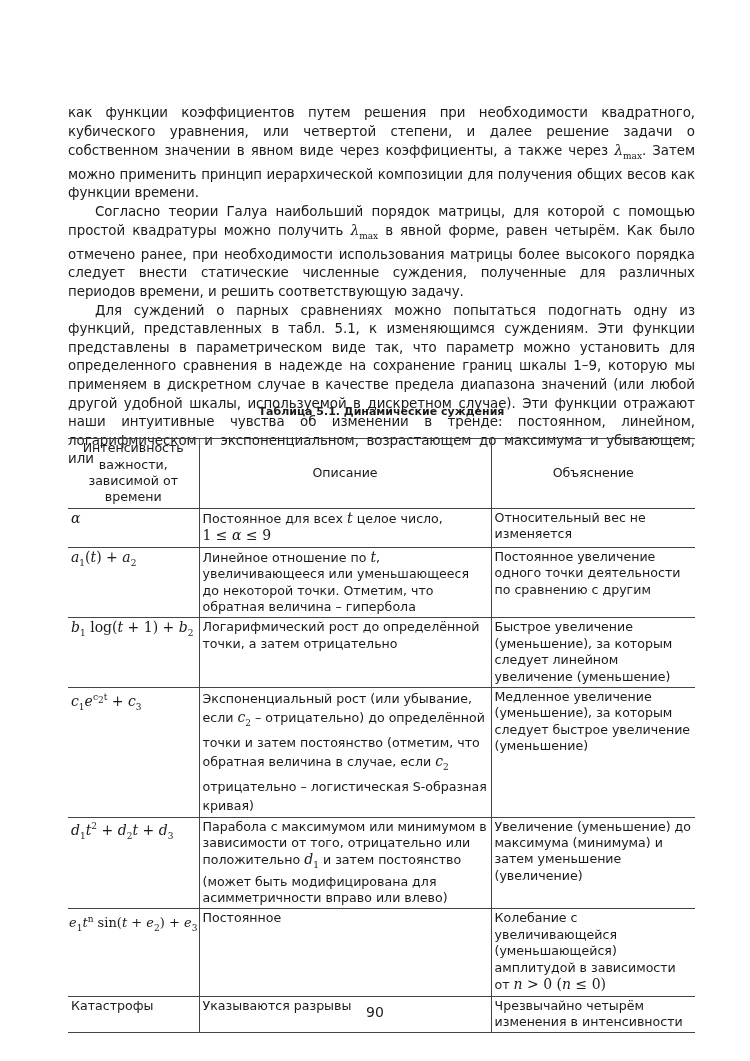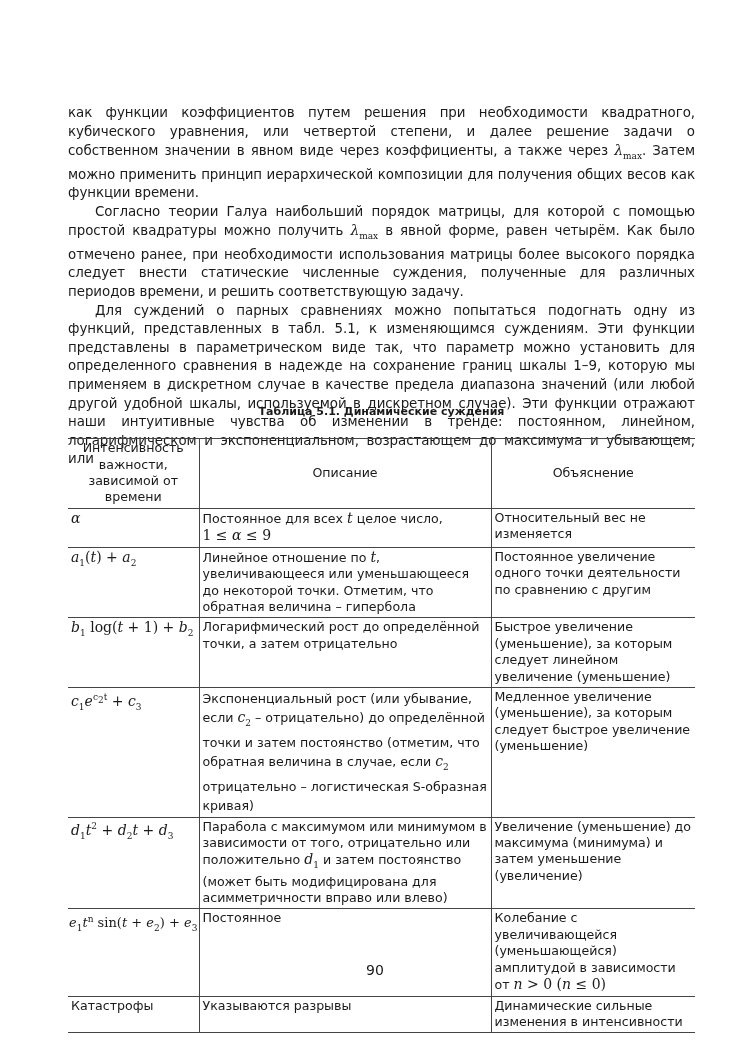--- a/index.html
+++ b/index.html
@@ -30,21 +30,21 @@
     border-top: 1px solid #444; border-bottom: 1px solid #444;
     vertical-align: top; padding: 1px 3px 2px 3px; font-weight: normal;
     text-align: left;
   }
   table.t td + td, table.t th + th { border-left: 1px solid #444; }
   table.t th { text-align: center; vertical-align: middle; height: 66px; }
   table.t col.c1 { width: 131px; }
   table.t col.c2 { width: 292px; }
   table.t col.c3 { width: 204px; }
   .pagenum {
-    position: absolute; left: 0; width: 750px; top: 962px;
+    position: absolute; left: 0; width: 750px; top: 1004px;
     text-align: center; font-size: 14px;
   }
 </style>
 </head>
 <body>
 
 <div class="page">
   <p class="para">как функции коэффициентов путем решения при необходимости квадратного, кубического уравнения, или четвертой степени, и далее решение задачи о собственном значении в явном виде через коэффициенты, а также через <span class="math">λ<sub>max</sub></span>. Затем можно применить принцип иерархической композиции для получения общих весов как функции времени.</p>
   <p class="para indent">Согласно теории Галуа наибольший порядок матрицы, для которой с помощью простой квадратуры можно получить <span class="math">λ<sub>max</sub></span> в явной форме, равен четырём. Как было отмечено ранее, при необходимости использования матрицы более высокого порядка следует внести статические численные суждения, полученные для различных периодов времени, и решить соответствующую задачу.</p>
   <p class="para indent">Для суждений о парных сравнениях можно попытаться подогнать одну из функций, представленных в табл. 5.1, к изменяющимся суждениям. Эти функции представлены в параметрическом виде так, что параметр можно установить для определенного сравнения в надежде на сохранение границ шкалы 1–9, которую мы применяем в дискретном случае в качестве предела диапазона значений (или любой другой удобной шкалы, используемой в дискретном случае). Эти функции отражают наши интуитивные чувства об изменении в тренде: постоянном, линейном, логарифмическом и экспоненциальном, возрастающем до максимума и убывающем, или</p>
@@ -90,18 +90,18 @@
     <td>Увеличение (уменьшение) до максимума (минимума) и затем уменьшение (увеличение)</td>
   </tr>
   <tr style="height:70px">
     <td style="padding-left:1px;padding-right:0"><span class="math" style="font-size:13px">e<sub>1</sub>t<sup>n</sup><span class="up"> sin(</span>t<span class="up"> + </span>e<sub>2</sub><span class="up">) + </span>e<sub>3</sub></span></td>
     <td>Постоянное</td>
     <td>Колебание с увеличивающейся (уменьшающейся) амплитудой в зависимости от <span class="math">n<span class="up"> &gt; 0 (</span>n<span class="up"> ≤ 0)</span></span></td>
   </tr>
   <tr style="height:30px">
     <td>Катастрофы</td>
     <td>Указываются разрывы</td>
-    <td>Динамические сильные изменения в интенсивности</td>
+    <td>Чрезвычайно четырём изменения в интенсивности</td>
   </tr>
 </tbody>
   </table>
 
 <div class="pagenum">90</div>
 
 </body></html>

